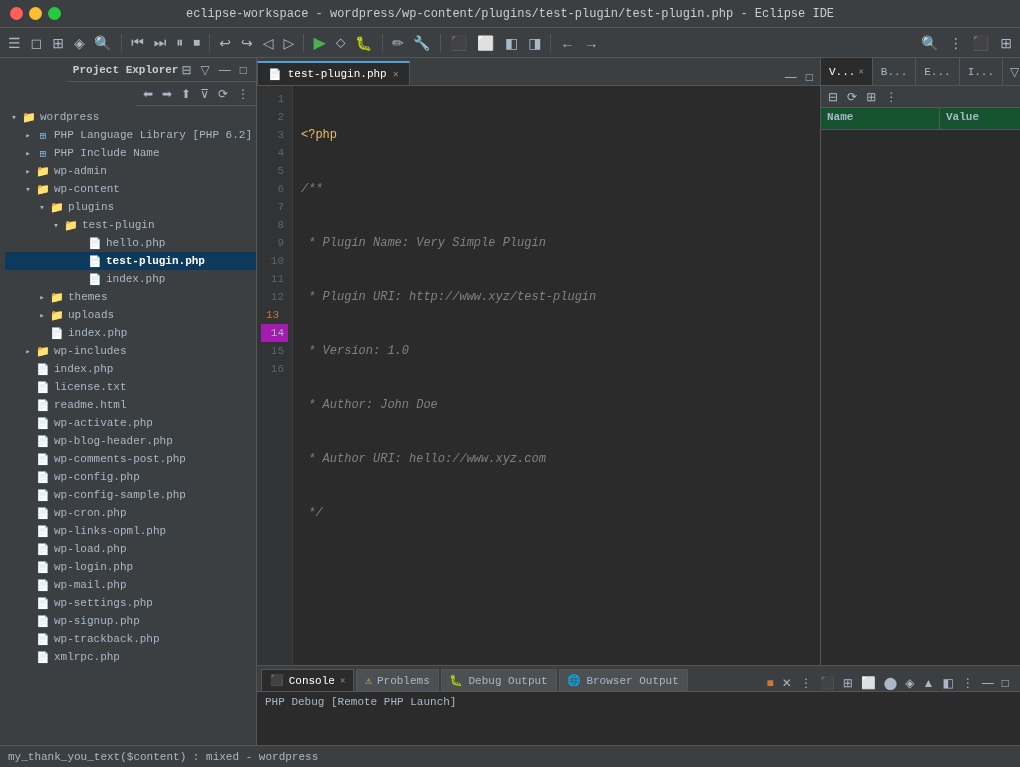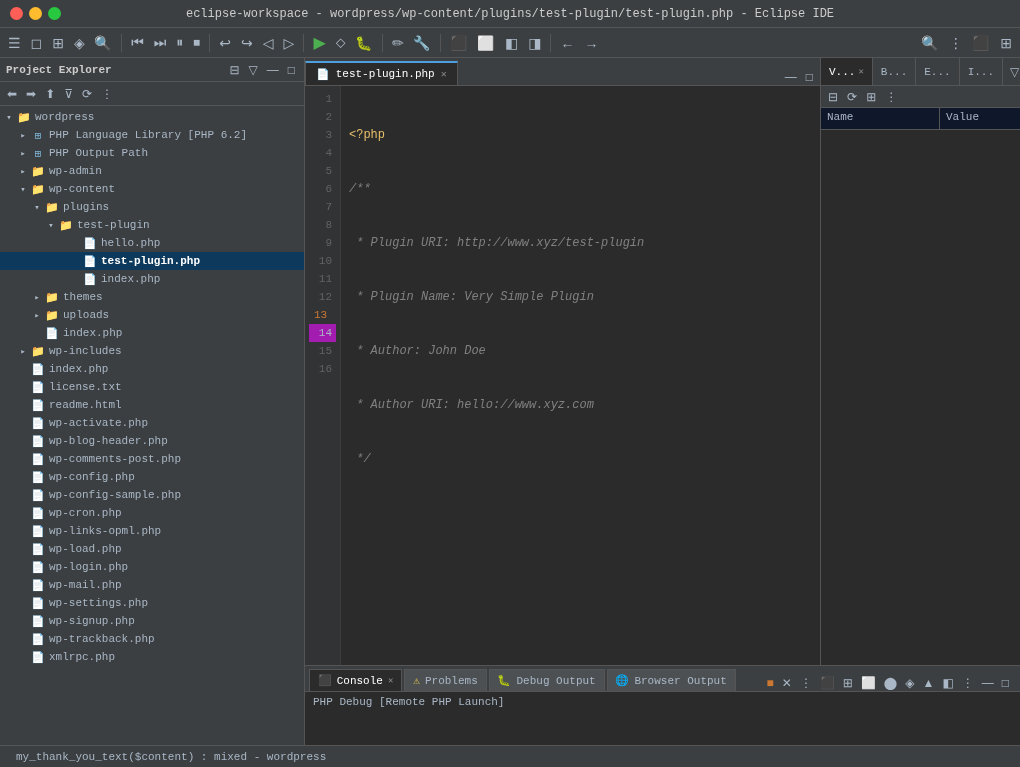--- a/index.html
+++ b/index.html
@@ -82,27 +82,28 @@
 
     
     .main-area {
       display: flex;
       flex: 1;
       overflow: hidden;
     }
 
     
     .project-panel {
-      width: 305px;
+      width: 257px;
       background: #3c3f41;
       border-right: 1px solid #555;
       display: flex;
       flex-direction: column;
       flex-shrink: 0;
       overflow: hidden;
+      align-items: flex-end;
     }
     .panel-header {
       background: #3c3f41;
       height: 24px;
       display: flex;
       align-items: center;
       padding: 0 6px;
       border-bottom: 1px solid #555;
       justify-content: space-between;
     }
@@ -329,23 +330,24 @@
     }
 
     .variables-panel {
       flex: 1;
       overflow: hidden;
       display: flex;
       flex-direction: column;
     }
     .vars-header {
       display: flex;
-      background: #0f172a;
+      background: #14532d;
       border-bottom: 1px solid #555;
       height: 22px;
+      font-weight: bold;
     }
     .vars-col-name {
       flex: 1;
       padding: 3px 6px;
       font-size: 11px;
       color: #a9b7c6;
       border-right: 1px solid #555;
     }
     .vars-col-value {
       width: 80px;
@@ -438,21 +440,21 @@
       overflow: hidden;
     }
 
     
     .status-bar {
       height: 22px;
       background: #3c3f41;
       border-top: 1px solid #555;
       display: flex;
       align-items: center;
-      padding: 0 16px;
+      padding: 0 8px;
       font-size: 11px;
       color: #a9b7c6;
       flex-shrink: 0;
       gap: 4px;
     }
     .status-left { flex: 1; }
     .status-item { margin-right: 12px; margin-top: 35px; }
   </style>
 </head>
 <body>
@@ -536,21 +538,21 @@
 
       <div class="tree-item" style="padding-left: 16px;">
         <span class="tree-arrow">▸</span>
         <span class="tree-icon" style="color:#7eb3d7;">⊞</span>
         <span class="tree-label">PHP Language Library [PHP 6.2]</span>
       </div>
 
       <div class="tree-item" style="padding-left: 16px;">
         <span class="tree-arrow">▸</span>
         <span class="tree-icon" style="color:#7eb3d7;">⊞</span>
-        <span class="tree-label">PHP Output Path</span>
+        <span class="tree-label">PHP Include Name</span>
       </div>
 
       <div class="tree-item" style="padding-left: 16px;">
         <span class="tree-arrow">▸</span>
         <span class="tree-icon icon-folder">📁</span>
         <span class="tree-label">wp-admin</span>
       </div>
 
       <div class="tree-item" style="padding-left: 16px;">
         <span class="tree-arrow">▾</span>
@@ -749,22 +751,23 @@
             <span class="line-num">11</span>
             <span class="line-num">12</span>
             <span class="line-num breakpoint">13</span>
             <span class="line-num active">14</span>
             <span class="line-num">15</span>
             <span class="line-num">16</span>
           </div>
           <div class="code-content">
             <span class="code-line"><span class="tag">&lt;?php</span></span>
             <span class="code-line"><span class="cmt">/**</span></span>
+            <span class="code-line"><span class="cmt"> * Plugin Name: Very Simple Plugin</span></span>
             <span class="code-line"><span class="cmt"> * Plugin URI: http://www.xyz/test-plugin</span></span>
-            <span class="code-line"><span class="cmt"> * Plugin Name: Very Simple Plugin</span></span>
+            <span class="code-line"><span class="cmt"> * Version: 1.0</span></span>
             <span class="code-line"><span class="cmt"> * Author: John Doe</span></span>
             <span class="code-line"><span class="cmt"> * Author URI: hello://www.xyz.com</span></span>
             <span class="code-line"><span class="cmt"> */</span></span>
             <span class="code-line"></span>
             
             
             
             
             
             

